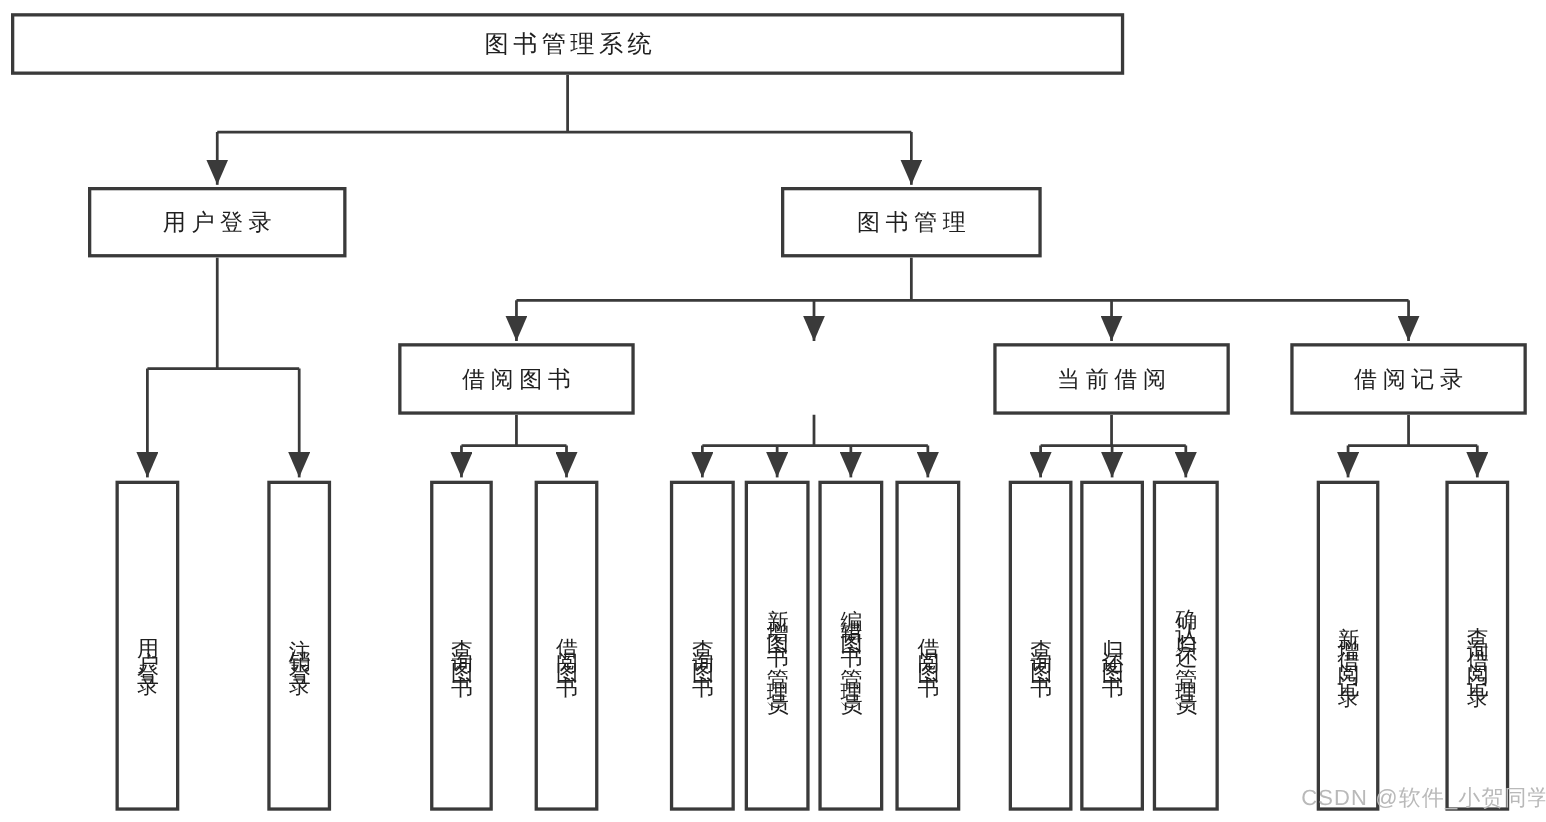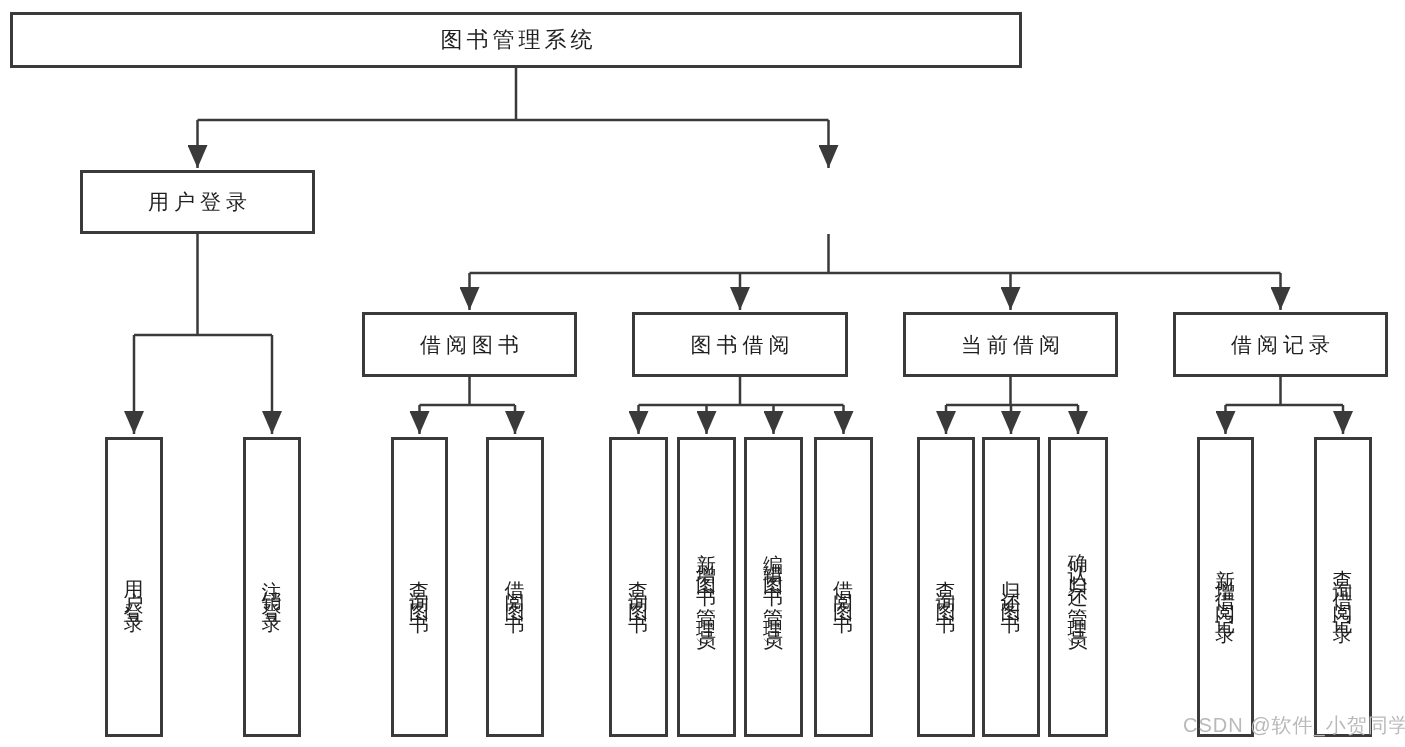--- a/index.html
+++ b/index.html
@@ -117,26 +117,26 @@
     </g>
   </svg>
 
   <div class="node hbox root-box" style="left:10px; top:12px; width:1012px; height:56px;">
     <span>图书管理系统</span>
   </div>
 
   <div class="node hbox" style="left:80px; top:170px; width:235px; height:64px;">
     <span>用户登录</span>
   </div>
+  <div class="node hbox" style="left:710px; top:170px; width:237px; height:64px;">
+    <span>图书管理</span>
+  </div>
 
   <div class="node hbox" style="left:362px; top:312px; width:215px; height:65px;">
     <span>借阅图书</span>
-  </div>
-  <div class="node hbox" style="left:632px; top:312px; width:216px; height:65px;">
-    <span>图书借阅</span>
   </div>
   <div class="node hbox" style="left:903px; top:312px; width:215px; height:65px;text-align:center;">
     <span>当前借阅</span>
   </div>
   <div class="node hbox" style="left:1173px; top:312px; width:215px; height:65px;font-family:Liberation Serif, serif;">
     <span>借阅记录</span>
   </div>
 
   <div class="node vbox" style="left:105px; top:437px; width:58px; height:300px;">
     <span>用户登录</span>

